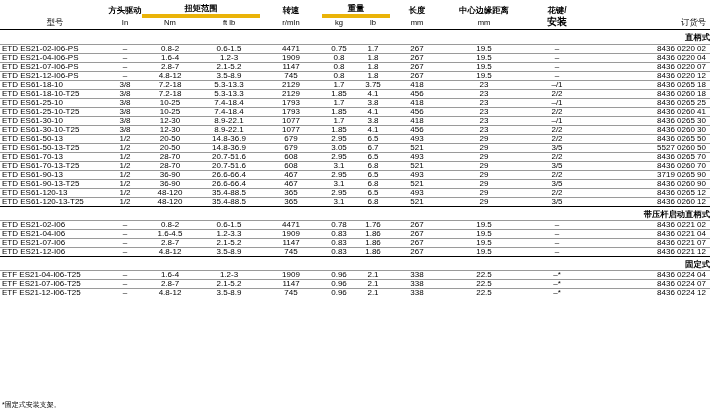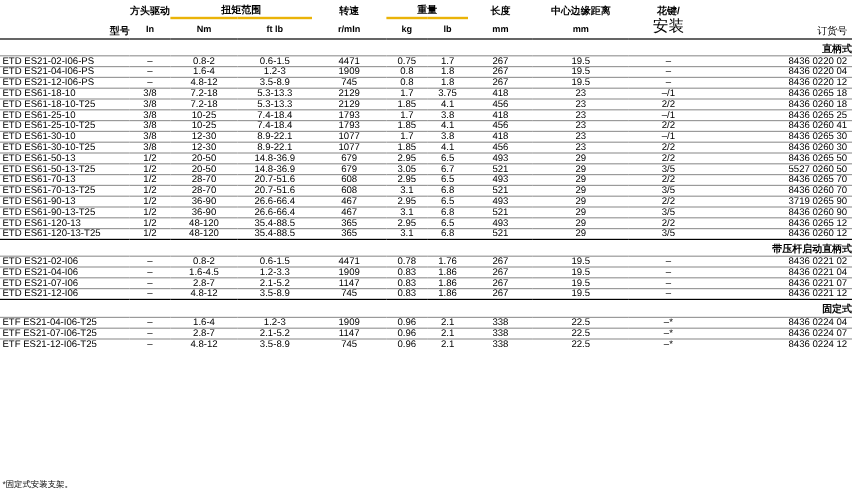--- a/index.html
+++ b/index.html
@@ -38,21 +38,21 @@
     vertical-align: bottom;
     padding-bottom: 2px;
     text-align: center;
   }
   thead tr.group-row th {
     padding-top: 4px;
     padding-bottom: 1px;
     font-size: 8.3px;
   }
   thead tr.unit-row th {
-    font-weight: bold;
+    font-weight: normal;
     font-size: 7.6px;
     padding-bottom: 2px;
   }
   tbody td {
     font-size: 8px;
     line-height: 1.0;
     padding-top: 2.4px;
     padding-bottom: 2.4px;
     text-align: center;
     white-space: nowrap;
@@ -92,21 +92,21 @@
   .col-spl   { width: 66px; }
   .col-ord   { width: 120px; }
   .footnote {
     position: absolute;
     left: 2px;
     bottom: 2px;
     font-size: 7px;
     line-height: 1;
   }
   .underline-cell {
-    border-bottom: 2px solid #eab308;
+    border-bottom: 4px solid #eab308;
   }
 </style>
 </head>
 <body>
 
 <div class="sheet">
   <table class="spec">
     <colgroup>
       <col class="col-model">
       <col class="col-in">
@@ -126,30 +126,30 @@
         <th>方头驱动</th>
         <th colspan="2" class="underline-cell">扭矩范围</th>
         <th rowspan="1">转速</th>
         <th colspan="2" class="underline-cell">重量</th>
         <th>长度</th>
         <th>中心边缘距离</th>
         <th>花键/</th>
         <th></th>
       </tr>
       <tr class="unit-row">
-        <th style="text-align:right; padding-left:2px; font-weight:bold; font-size:8.3px;">型号</th>
+        <th style="text-align:center; padding-left:2px; font-weight:normal; font-size:8.3px;">型号</th>
         <th>In</th>
         <th>Nm</th>
         <th>ft lb</th>
         <th>r/mIn</th>
         <th>kg</th>
         <th>lb</th>
         <th>mm</th>
         <th>mm</th>
-        <th style="font-weight:normal; font-size:13px;">安装</th>
+        <th style="font-weight:bold; font-size:10px;">安装</th>
         <th style="text-align:right; padding-right:4px; font-weight:normal; font-size:8.3px;">订货号</th>
       </tr>
     </thead>
     <tbody>
         <tr class="section head-sep">
           <td colspan="11">直柄式</td>
         </tr>
         <tr class="row-sep">
           <td class="model">ETD ES21-02-I06-PS</td>
           <td>–</td>
@@ -168,20 +168,33 @@
           <td>–</td>
           <td>1.6-4</td>
           <td>1.2-3</td>
           <td>1909</td>
           <td>0.8</td>
           <td>1.8</td>
           <td>267</td>
           <td>19.5</td>
           <td>–</td>
           <td class="order">8436 0220 04</td>
+        </tr>
+        <tr class="row-sep">
+          <td class="model">ETD ES21-07-I06-PS</td>
+          <td>–</td>
+          <td>2.8-7</td>
+          <td>2.1-5.2</td>
+          <td>1147</td>
+          <td>0.8</td>
+          <td>1.8</td>
+          <td>267</td>
+          <td>19.5</td>
+          <td>–</td>
+          <td class="order">8436 0220 07</td>
         </tr>
         <tr class="row-sep">
           <td class="model">ETD ES21-12-I06-PS</td>
           <td>–</td>
           <td>4.8-12</td>
           <td>3.5-8.9</td>
           <td>745</td>
           <td>0.8</td>
           <td>1.8</td>
           <td>267</td>

